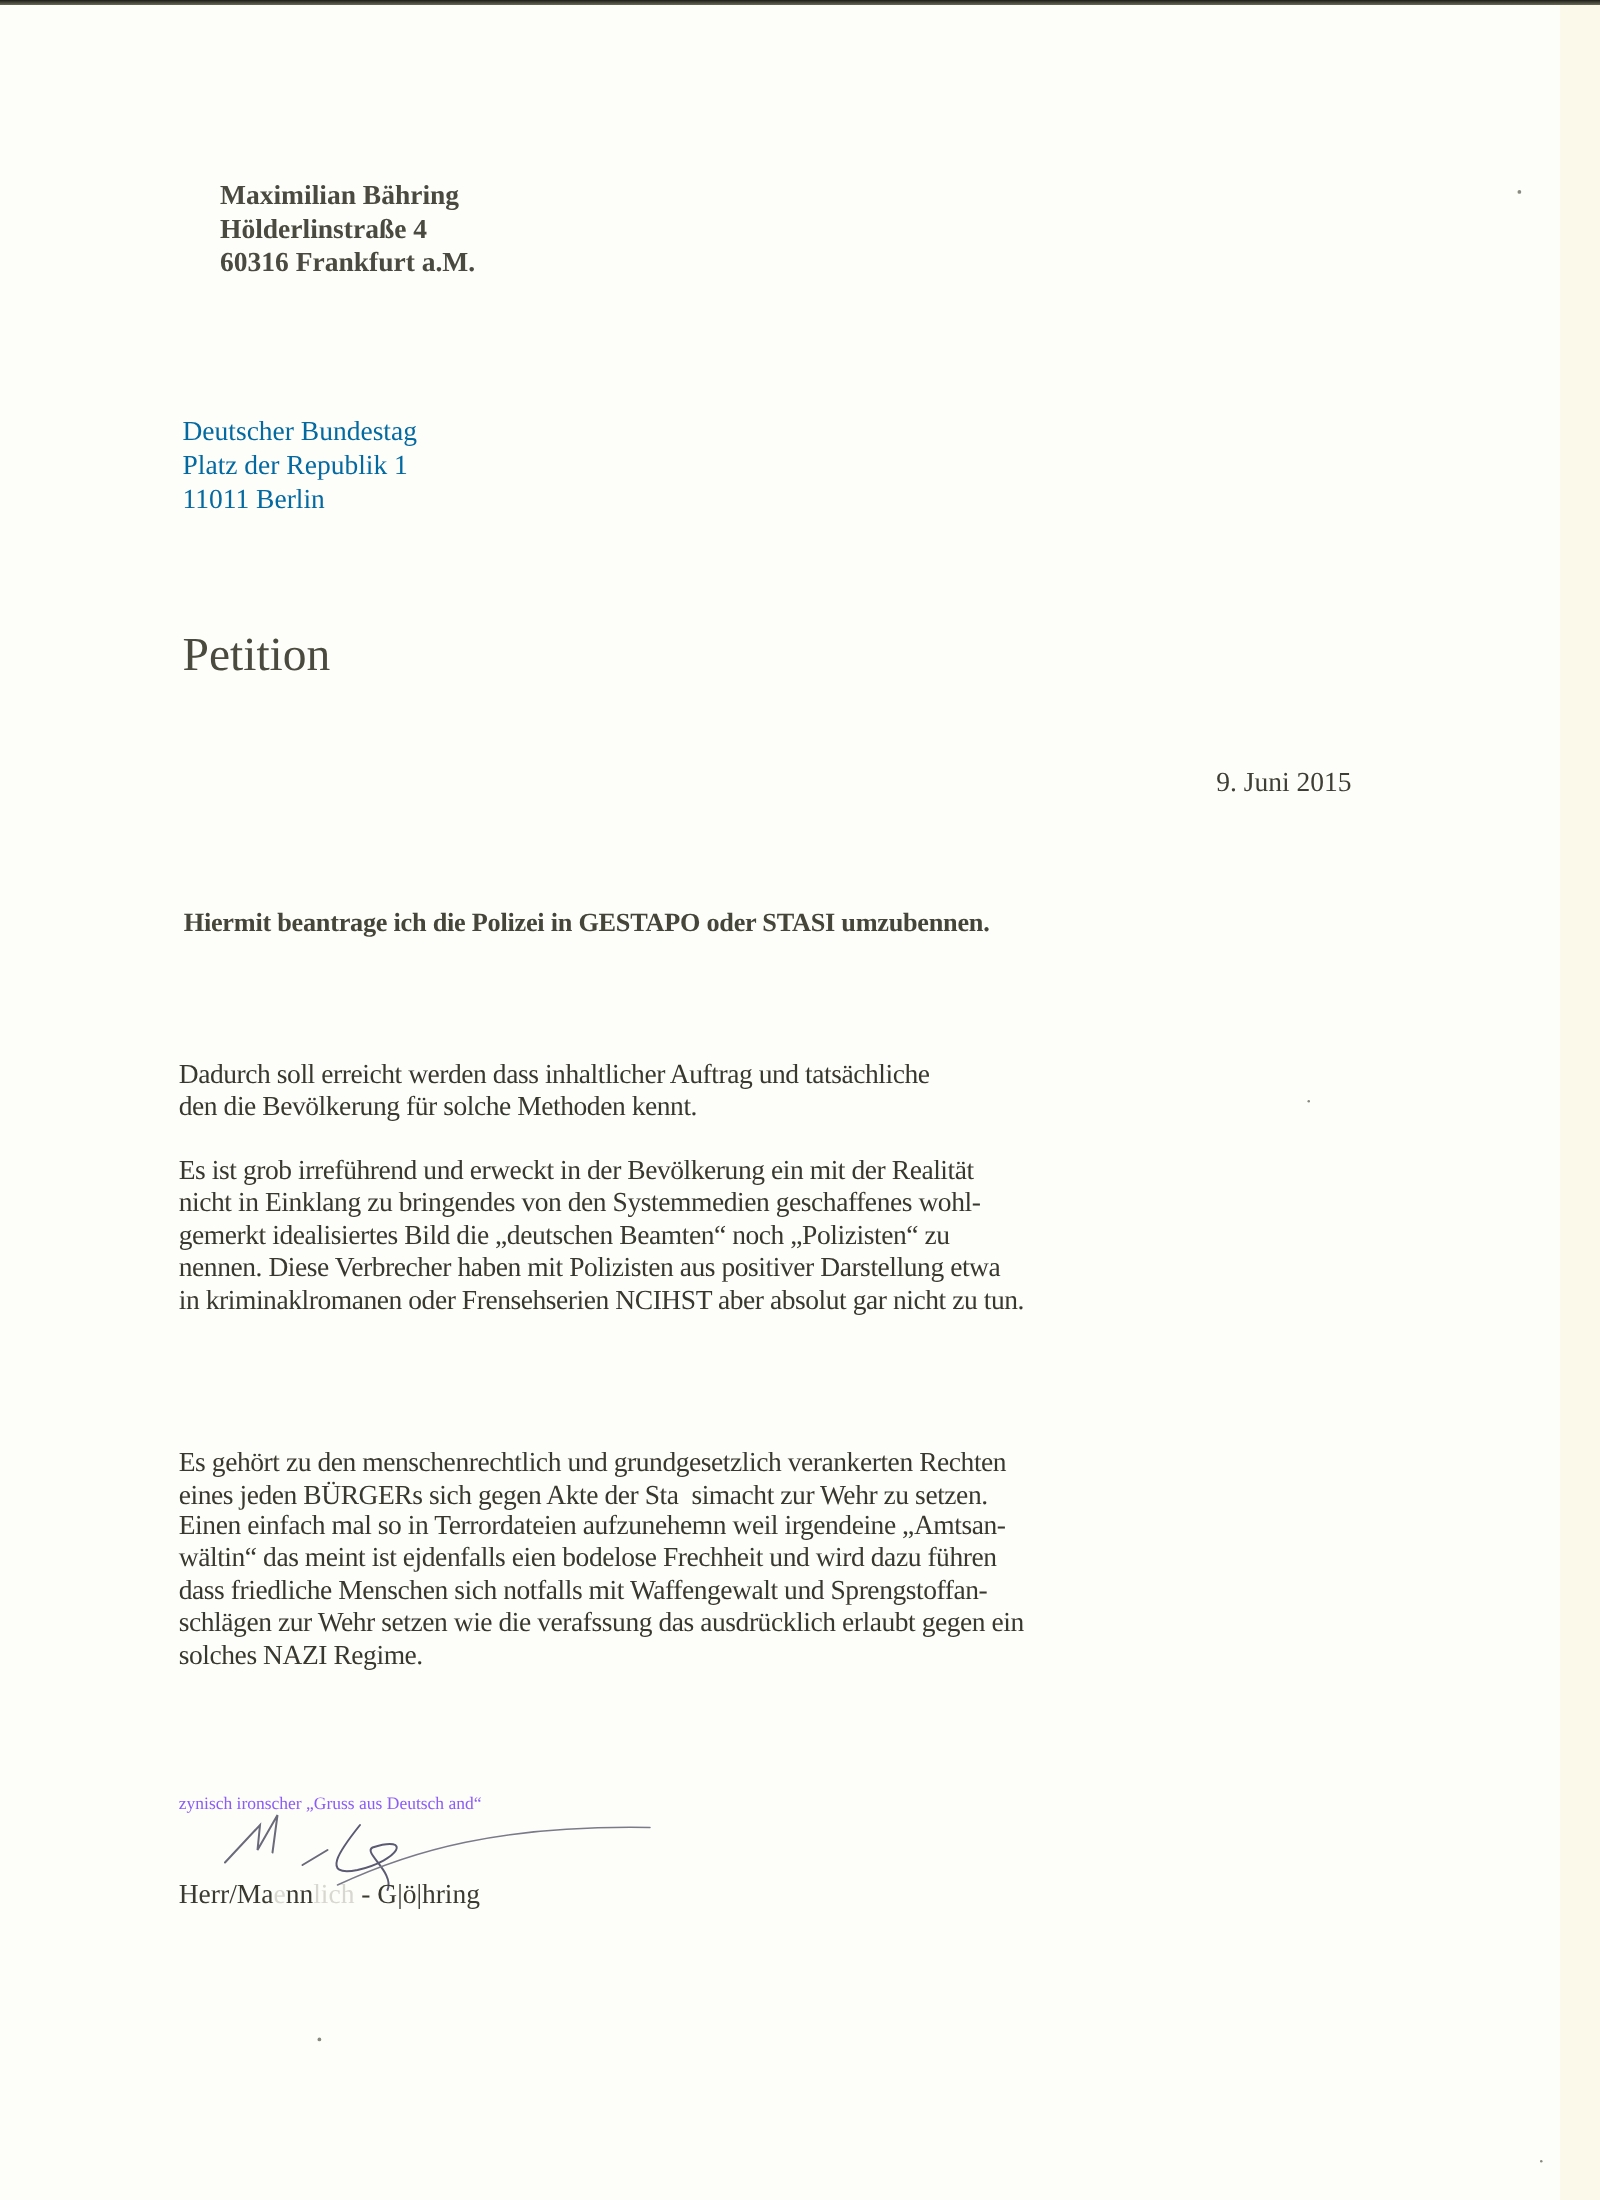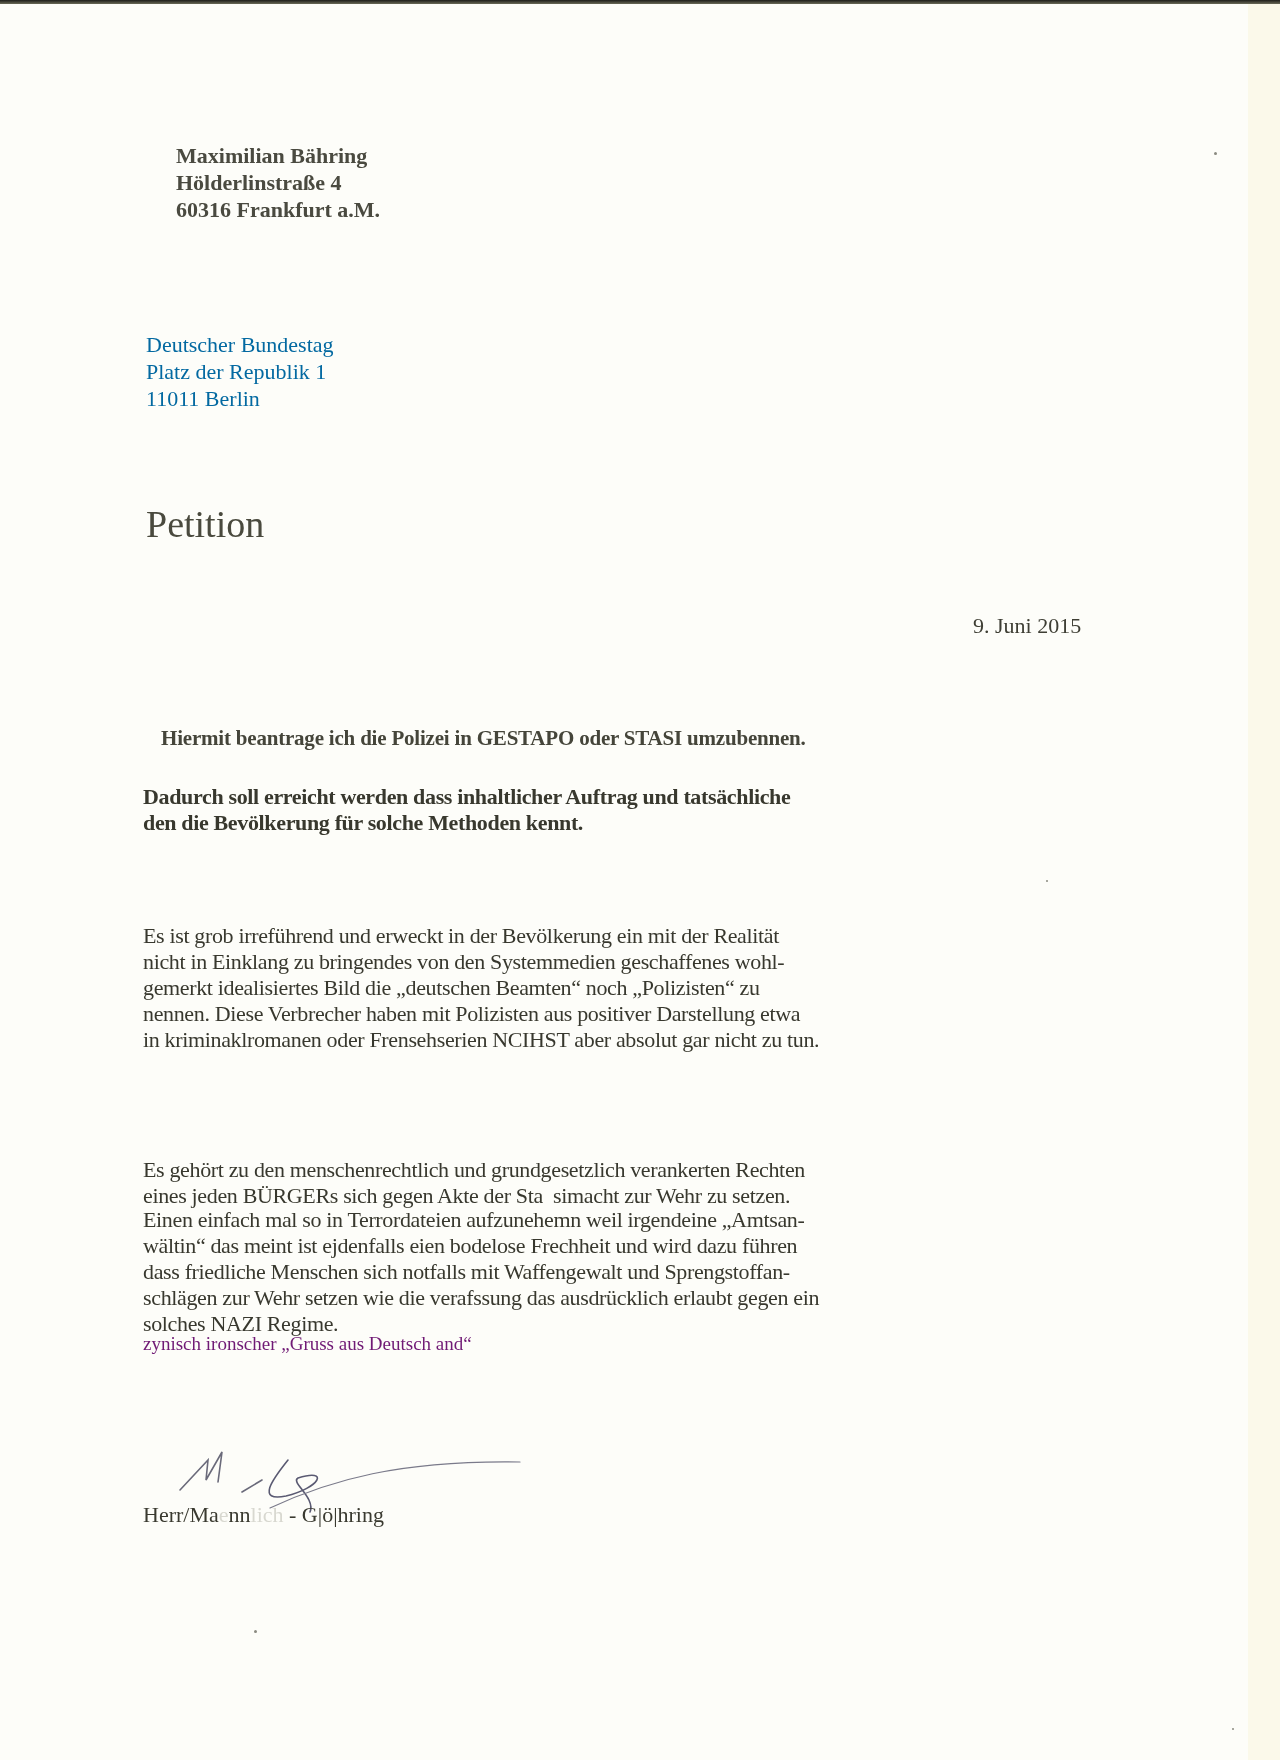--- a/index.html
+++ b/index.html
@@ -57,44 +57,44 @@
       color: #4a4a3e;
     }
     .date {
       position: absolute;
       left: 973px; top: 613px;
       font-size: 22px;
       color: #3e3e34;
     }
     .subject {
       position: absolute;
-      left: 161px; top: 726px;
+      left: 147px; top: 726px;
       font-weight: bold;
       font-size: 21px;
       color: #45453a;
       letter-spacing: -0.2px;
       white-space: nowrap;
     }
     .para {
       position: absolute;
       left: 143px;
       font-size: 22px;
       line-height: 26px;
       color: #38382e;
       letter-spacing: -0.35px;
     }
-    .p1 { top: 784px; font-weight: bold; }
+    .p1 { top: 846px; }
     .p2 { top: 923px; }
     .p3 { top: 1157px; }
     .p4 { top: 1207px; }
     .closing {
       position: absolute;
-      left: 143px; top: 1333px;
-      font-size: 19px;
-      color: #701a75;
+      left: 143px; top: 1436px;
+      font-size: 14px;
+      color: #8b5cf6;
       white-space: nowrap;
     }
     .signature {
       position: absolute;
       left: 160px; top: 1440px;
       width: 400px; height: 90px;
     }
     .signed-name {
       position: absolute;
       left: 143px; top: 1502px;

